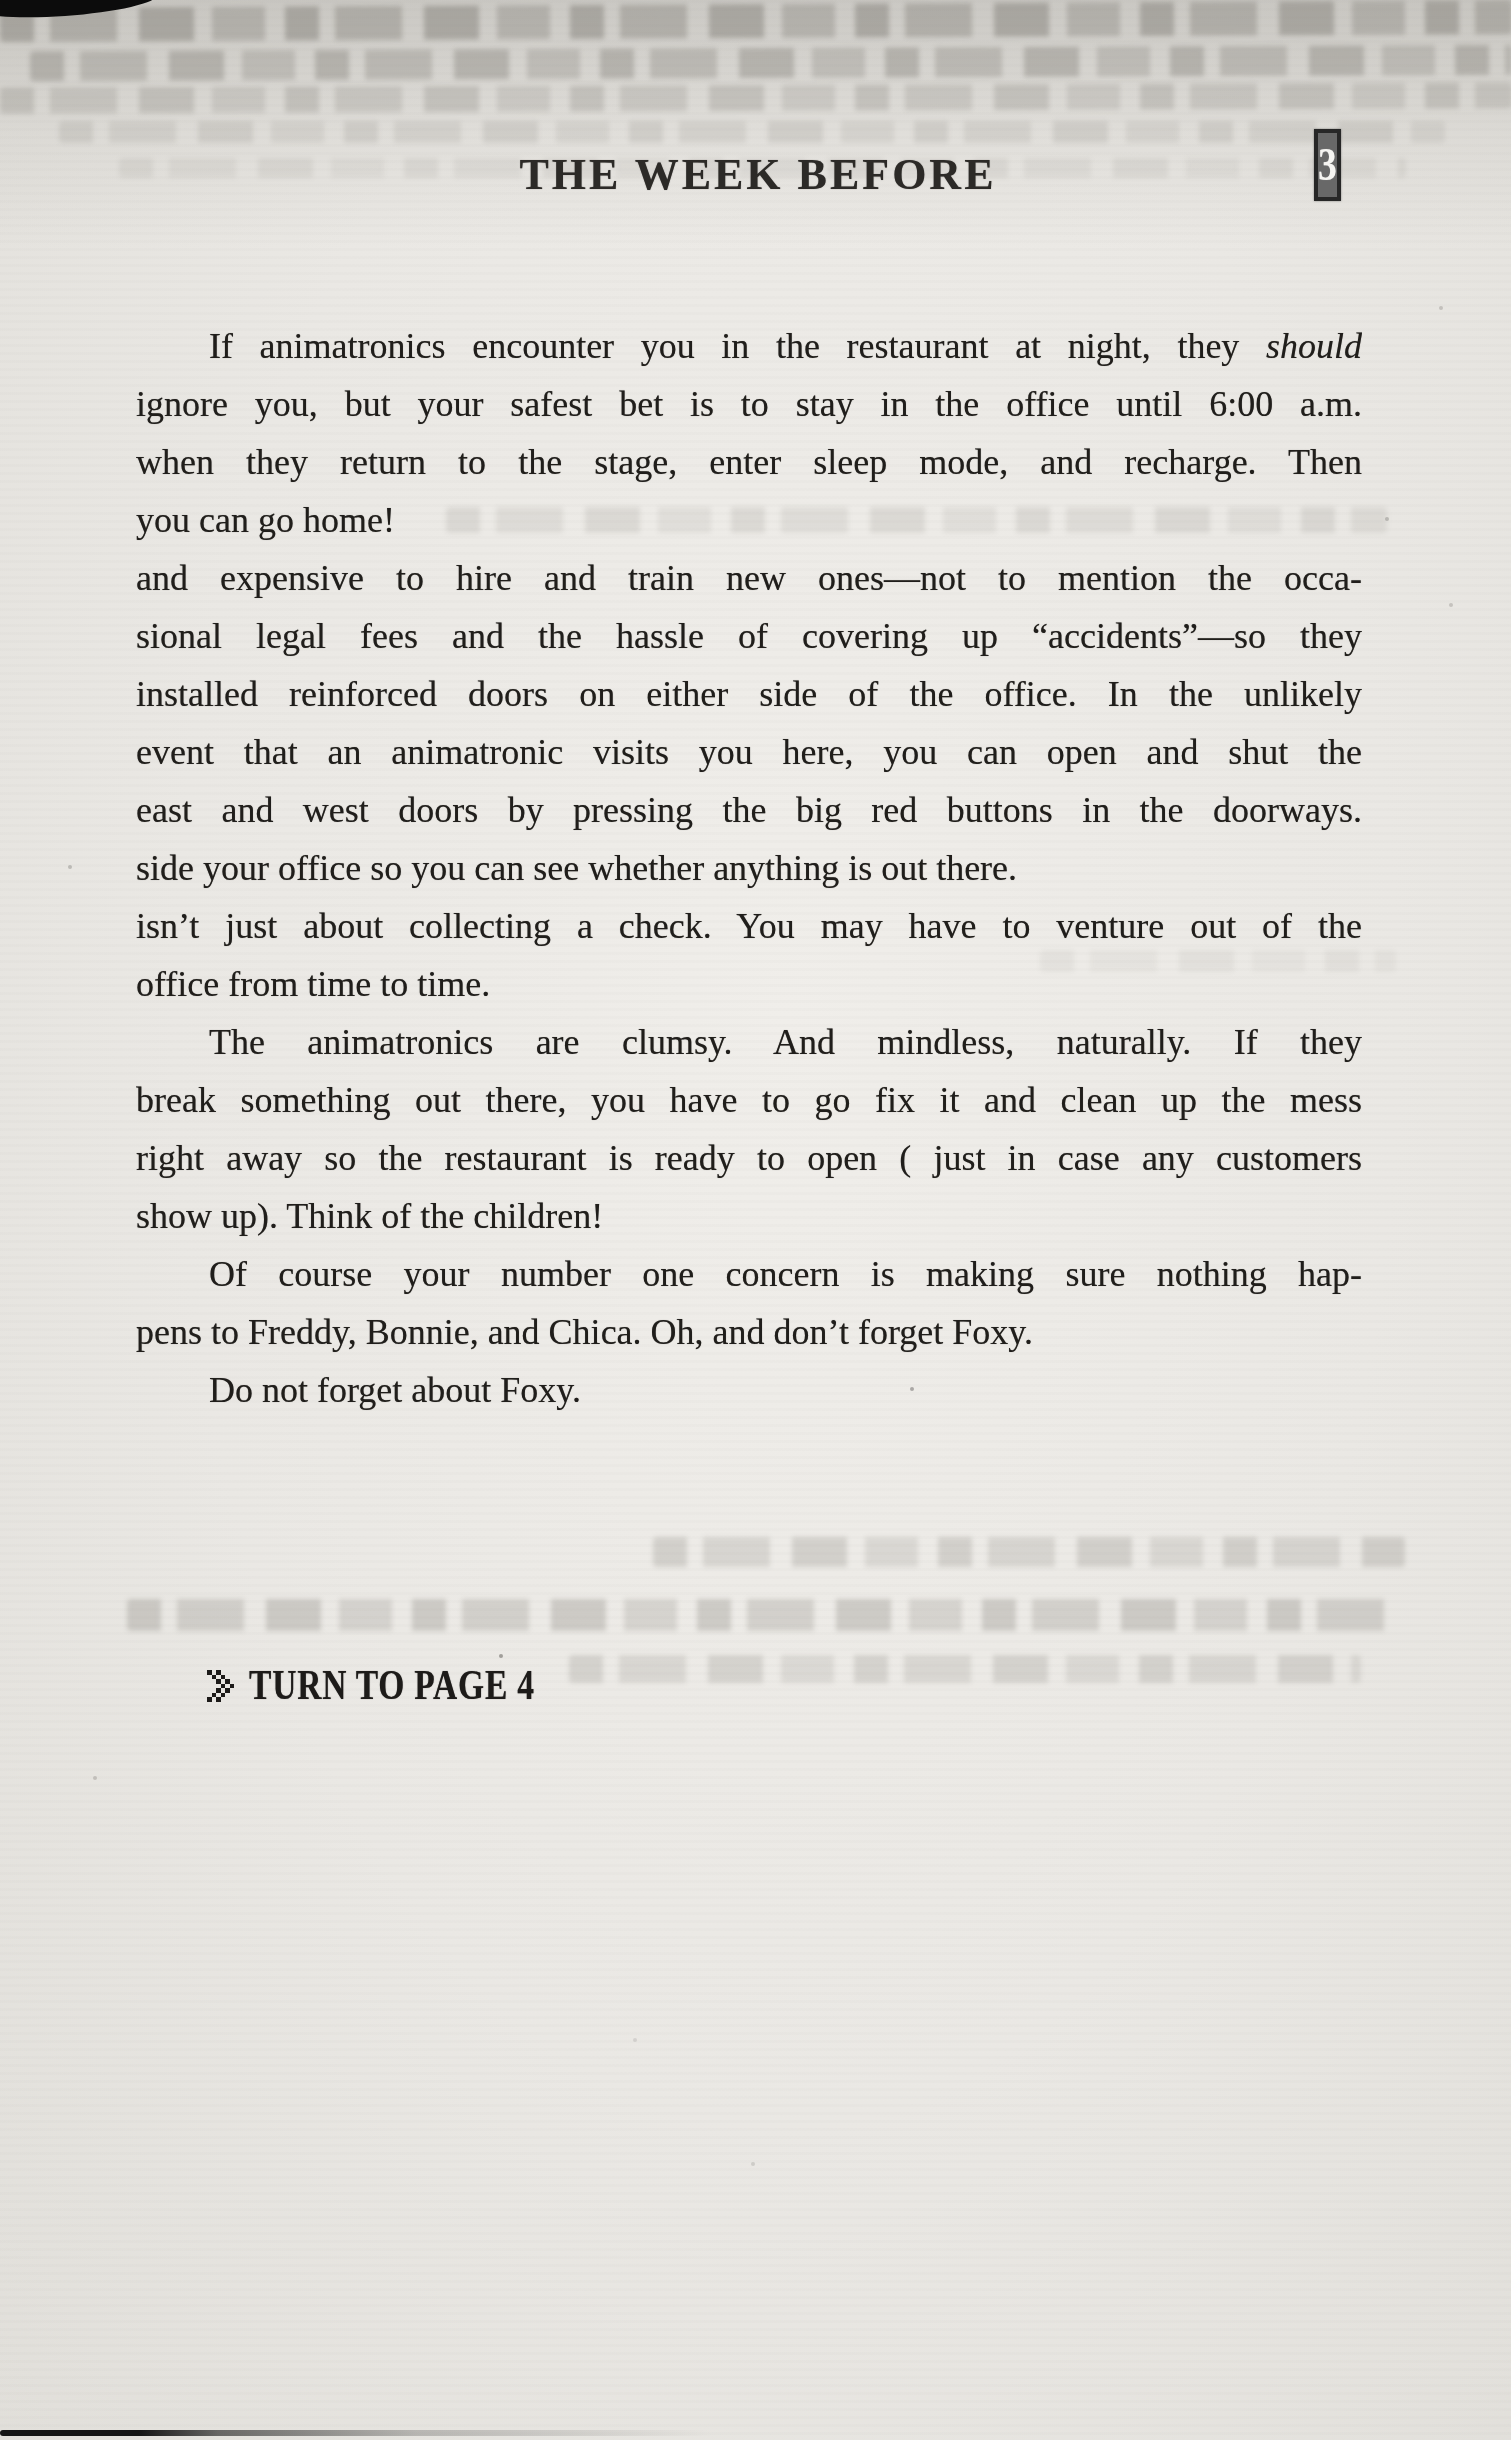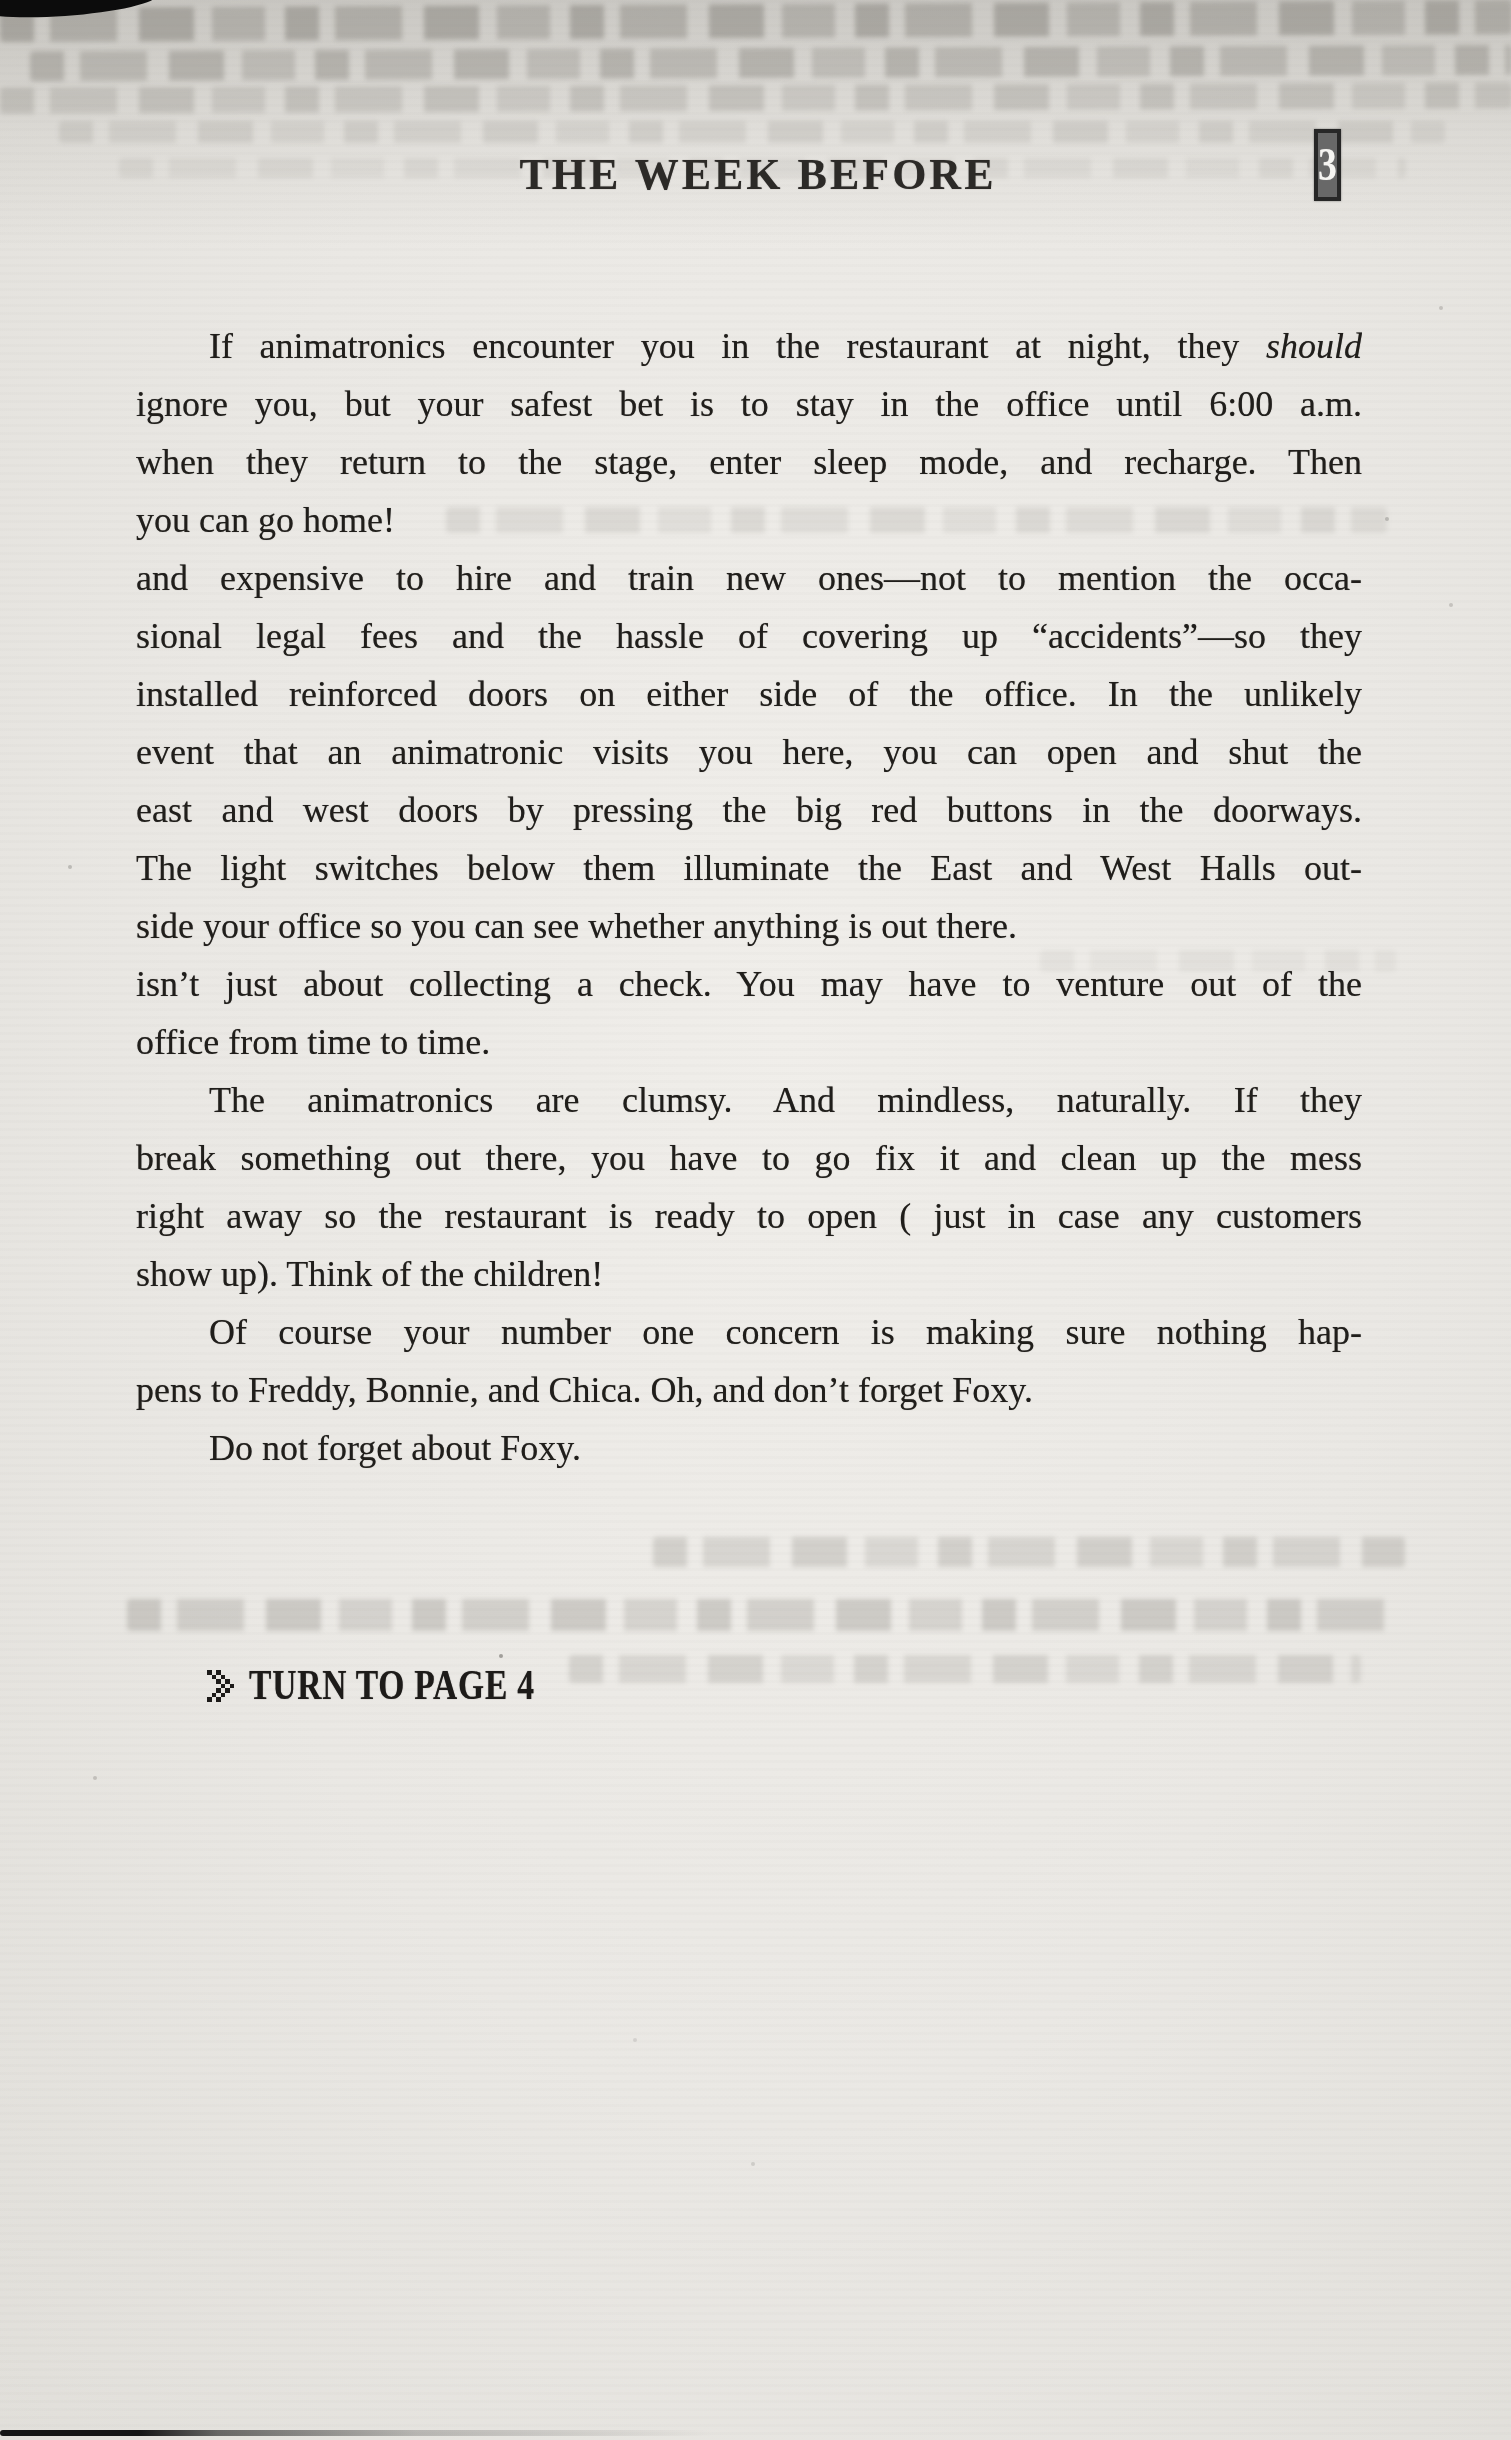--- a/index.html
+++ b/index.html
@@ -126,21 +126,20 @@
 <main class="body-text" id="body-text">
     <div class="line indent"><span>If animatronics encounter you in the restaurant at night, they </span><i>should</i></div>
     <div class="line">ignore you, but your safest bet is to stay in the office until 6:00 a.m.</div>
     <div class="line">when they return to the stage, enter sleep mode, and recharge. Then</div>
     <div class="line last">you can go home!</div>
     <div class="line">and expensive to hire and train new ones—not to mention the occa-</div>
     <div class="line">sional legal fees and the hassle of covering up “accidents”—so they</div>
     <div class="line">installed reinforced doors on either side of the office. In the unlikely</div>
     <div class="line">event that an animatronic visits you here, you can open and shut the</div>
     <div class="line">east and west doors by pressing the big red buttons in the doorways.</div>
-    <div class="line">The light switches below them illuminate the East and West Halls out-</div>
     <div class="line last">side your office so you can see whether anything is out there.</div>
     <div class="line">isn’t just about collecting a check. You may have to venture out of the</div>
     <div class="line last">office from time to time.</div>
     <div class="line indent">The animatronics are clumsy. And mindless, naturally. If they</div>
     <div class="line">break something out there, you have to go fix it and clean up the mess</div>
     <div class="line">right away so the restaurant is ready to open ( just in case any customers</div>
     <div class="line last">show up). Think of the children!</div>
     <div class="line indent">Of course your number one concern is making sure nothing hap-</div>
     <div class="line last">pens to Freddy, Bonnie, and Chica. Oh, and don’t forget Foxy.</div>
     <div class="line indent last">Do not forget about Foxy.</div>

